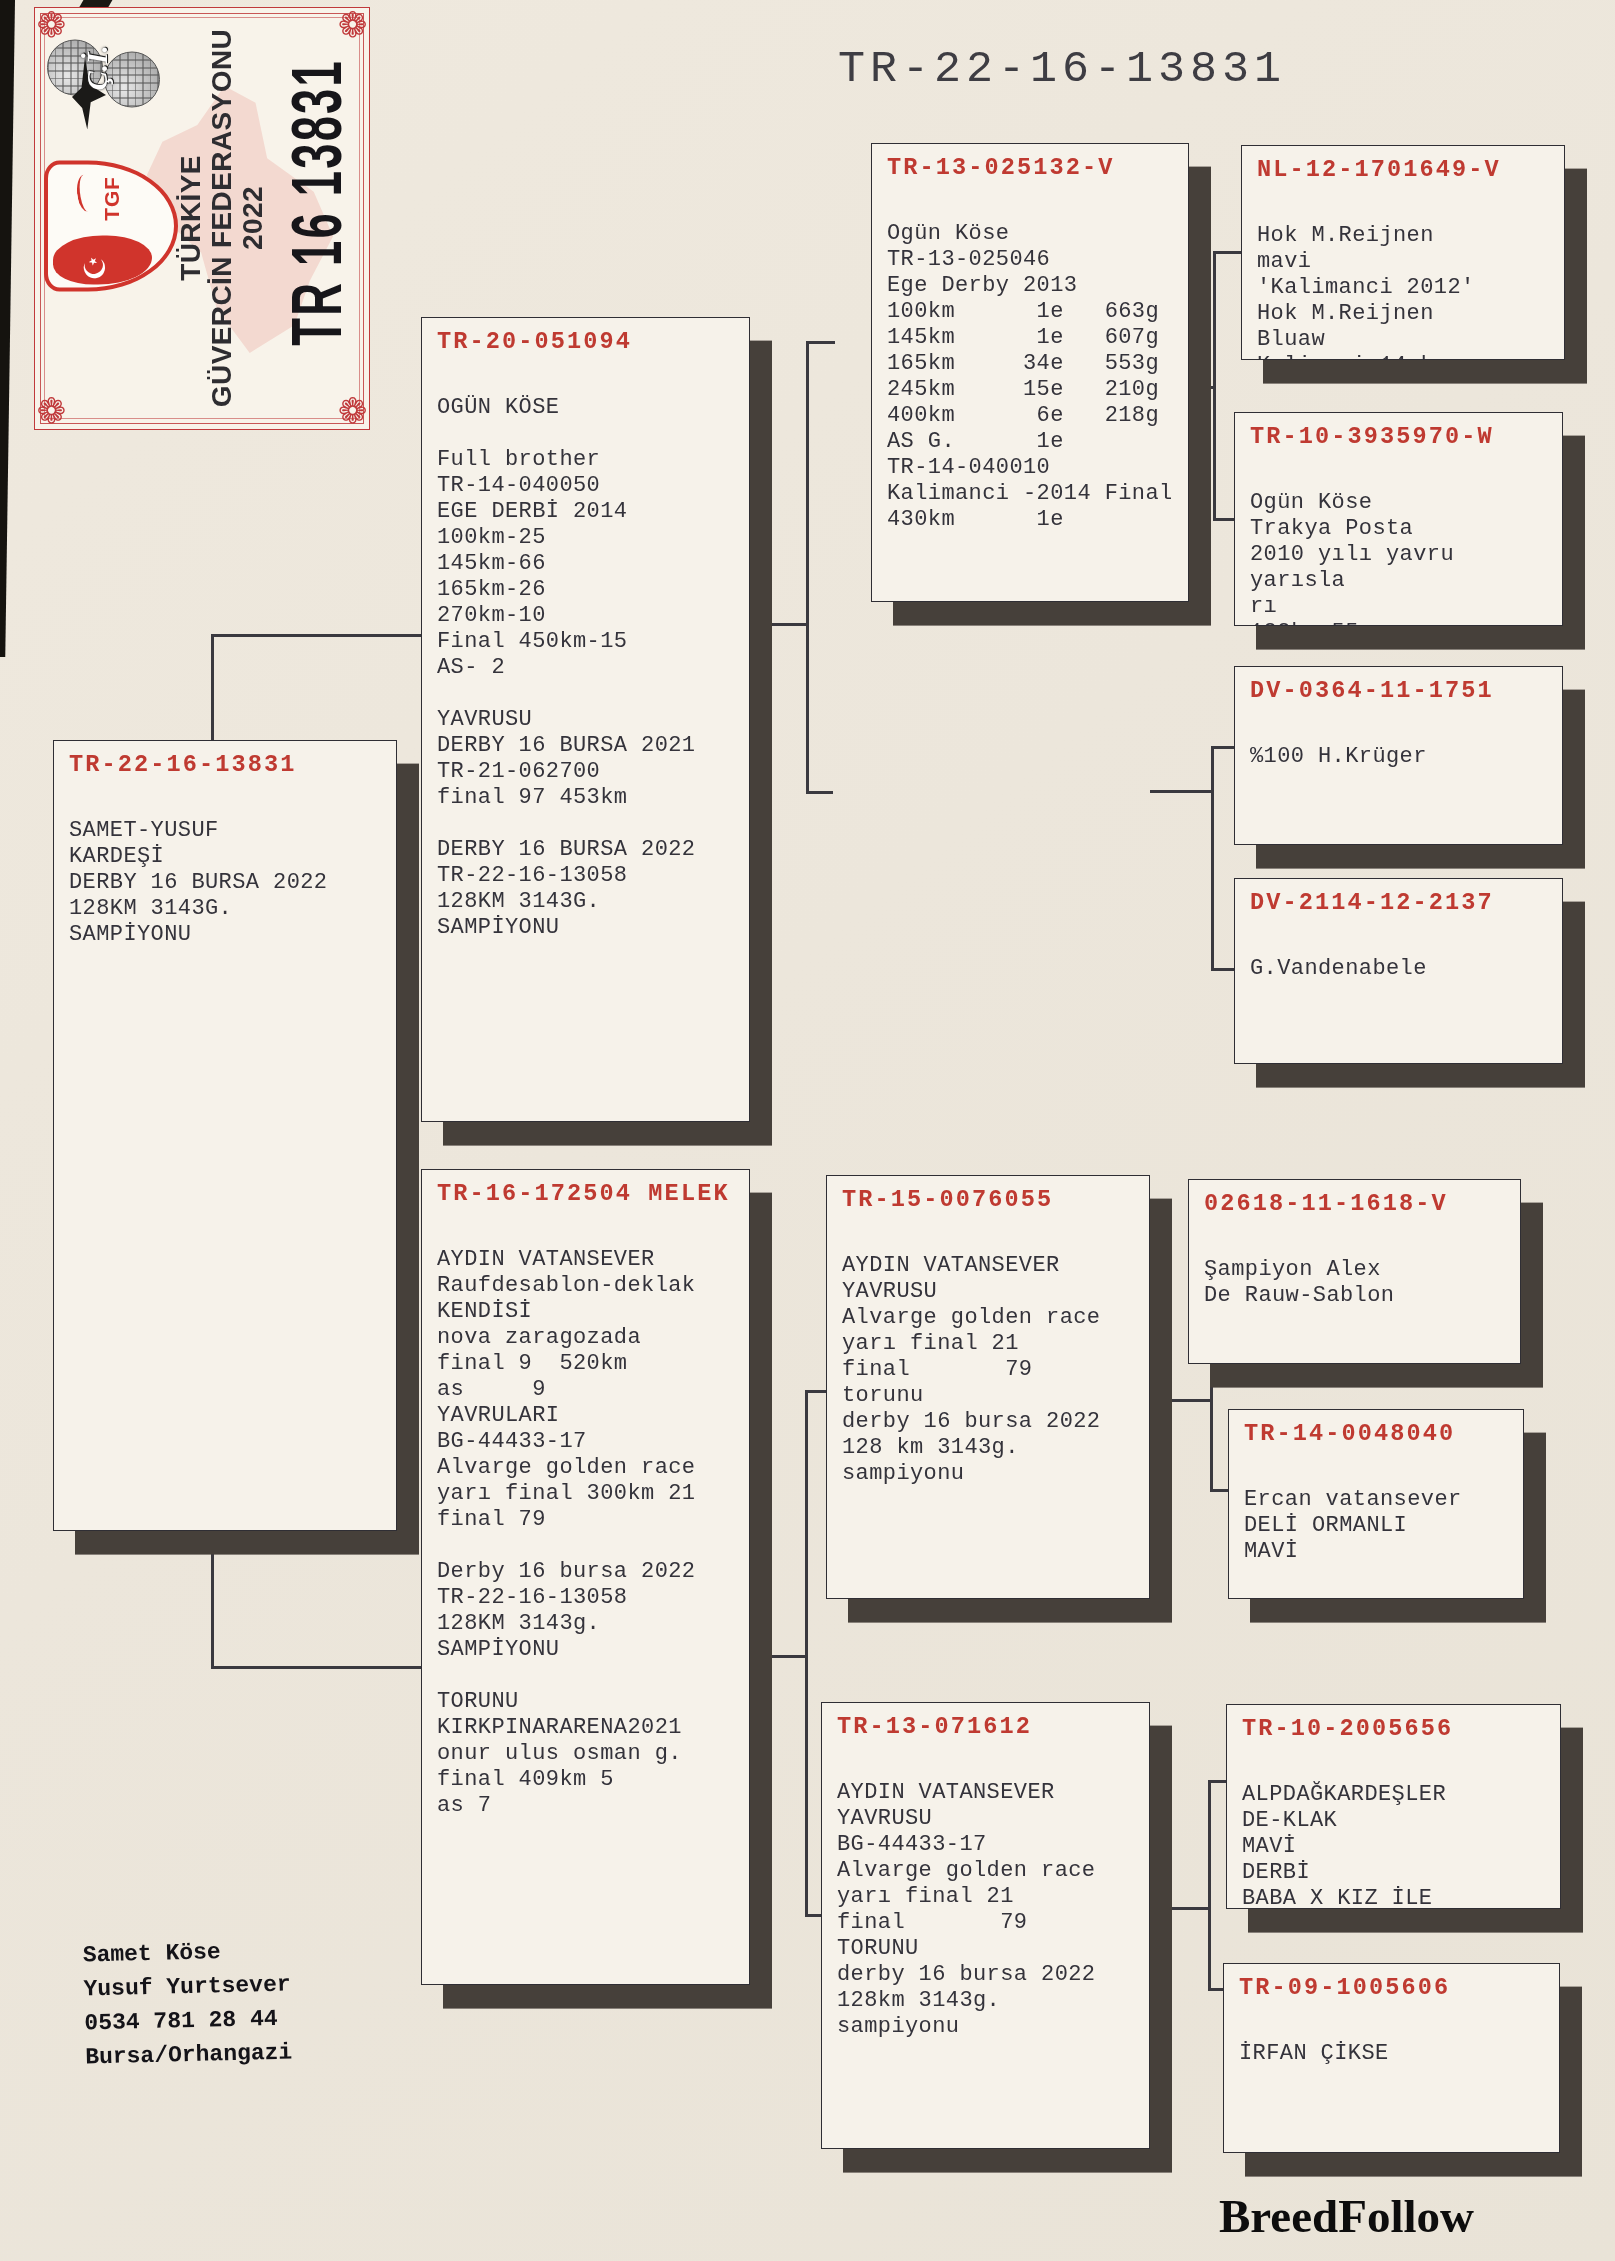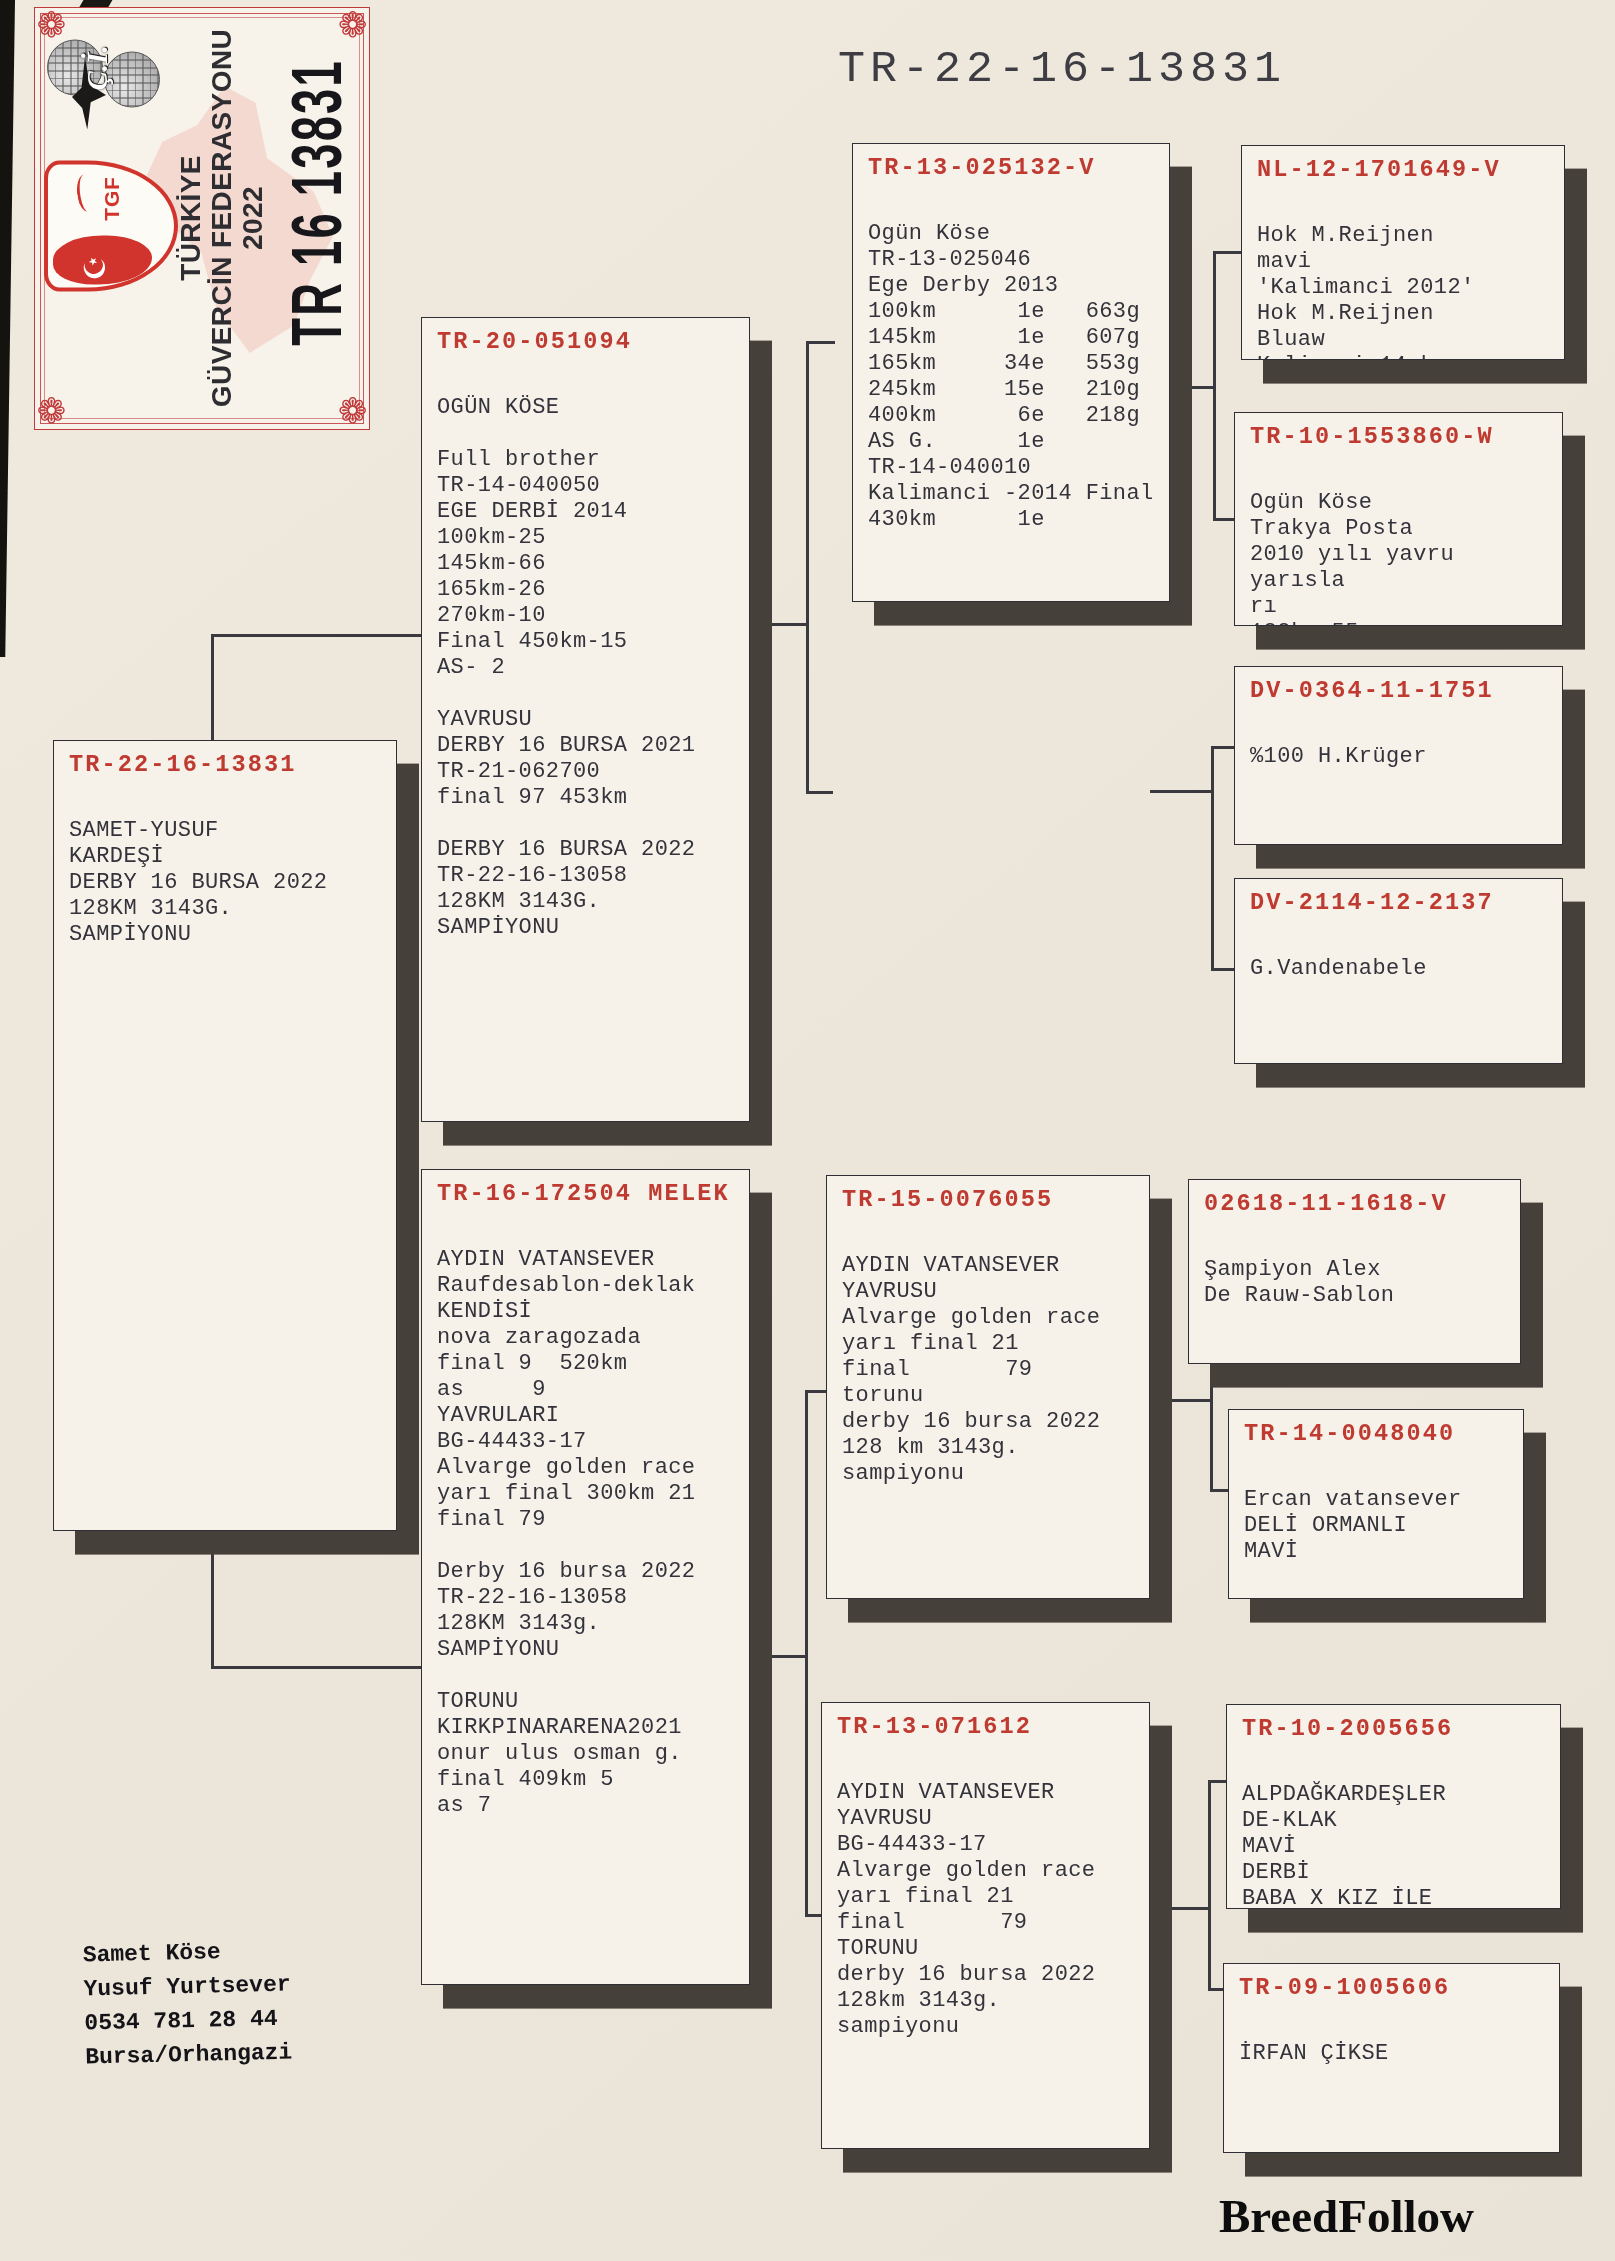--- a/index.html
+++ b/index.html
@@ -221,21 +221,21 @@
 128KM 3143g.
 SAMPİYONU
 
 TORUNU
 KIRKPINARARENA2021
 onur ulus osman g.
 final 409km 5
 as 7</div>
   </div>
 
-  <div class="pbox" style="left:852px;top:143px;width:318px;height:459px;">
+  <div class="pbox" style="left:871px;top:143px;width:318px;height:459px;">
     <div class="ring">TR-13-025132-V</div>
     <div class="pbody">Ogün Köse
 TR-13-025046
 Ege Derby 2013
 100km      1e   663g
 145km      1e   607g
 165km     34e   553g
 245km     15e   210g
 400km      6e   218g
 AS G.      1e
@@ -272,21 +272,21 @@
   <div class="pbox" style="left:1241px;top:145px;width:324px;height:215px;">
     <div class="ring">NL-12-1701649-V</div>
     <div class="pbody">Hok M.Reijnen
 mavi
 'Kalimanci 2012'
 Hok M.Reijnen
 Bluaw
 Kalimaci 14 km.</div>
   </div>
   <div class="pbox" style="left:1234px;top:412px;width:329px;height:214px;">
-    <div class="ring">TR-10-1553860-W</div>
+    <div class="ring">TR-10-3935970-W</div>
     <div class="pbody">Ogün Köse
 Trakya Posta
 2010 yılı yavru yarısla
 rı
 133km-55
 223km-5</div>
   </div>
   <div class="pbox" style="left:1234px;top:666px;width:329px;height:179px;">
     <div class="ring">DV-0364-11-1751</div>
     <div class="pbody">%100 H.Krüger</div>

